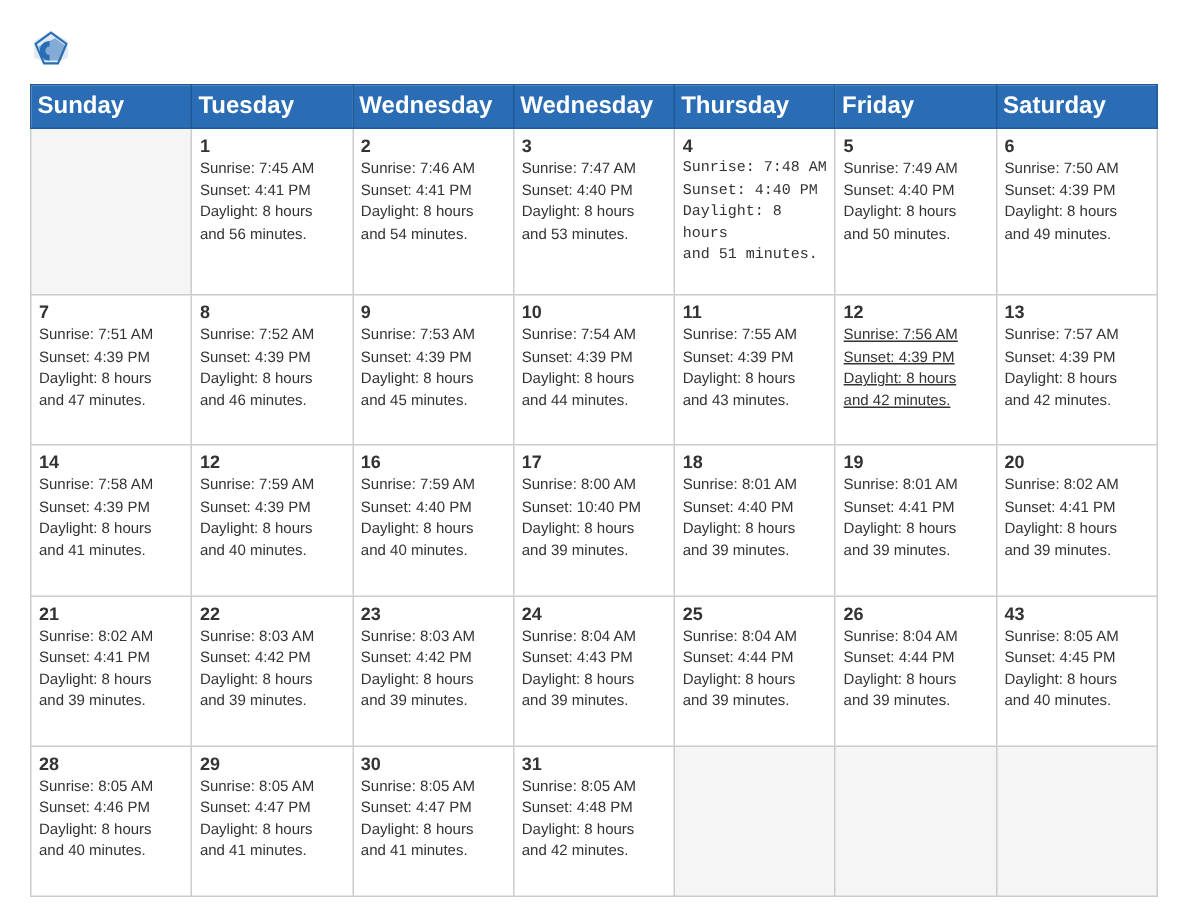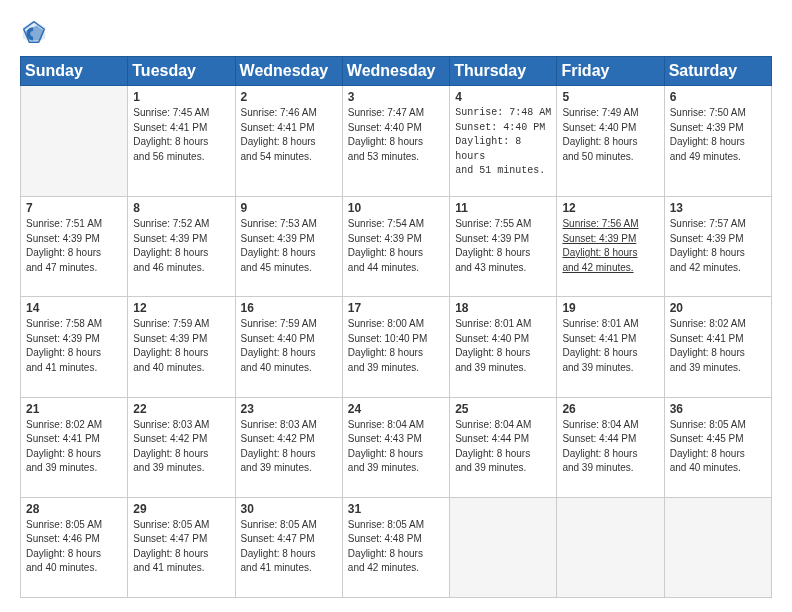--- a/index.html
+++ b/index.html
@@ -320,21 +320,21 @@
 and 39 minutes.</div>
           </td>
           <td>
             <span class="day-number">26</span>
             <div class="cell-text" style="white-space: pre-line;">Sunrise: 8:04 AM
 Sunset: 4:44 PM
 Daylight: 8 hours
 and 39 minutes.</div>
           </td>
           <td>
-            <span class="day-number">36</span>
+            <span class="day-number">43</span>
             <div class="cell-text" style="white-space: pre-line;">Sunrise: 8:05 AM
 Sunset: 4:45 PM
 Daylight: 8 hours
 and 40 minutes.</div>
           </td>
         </tr>
         <tr>
           <td>
             <span class="day-number">28</span>
             <div class="cell-text" style="white-space: pre-line;">Sunrise: 8:05 AM

